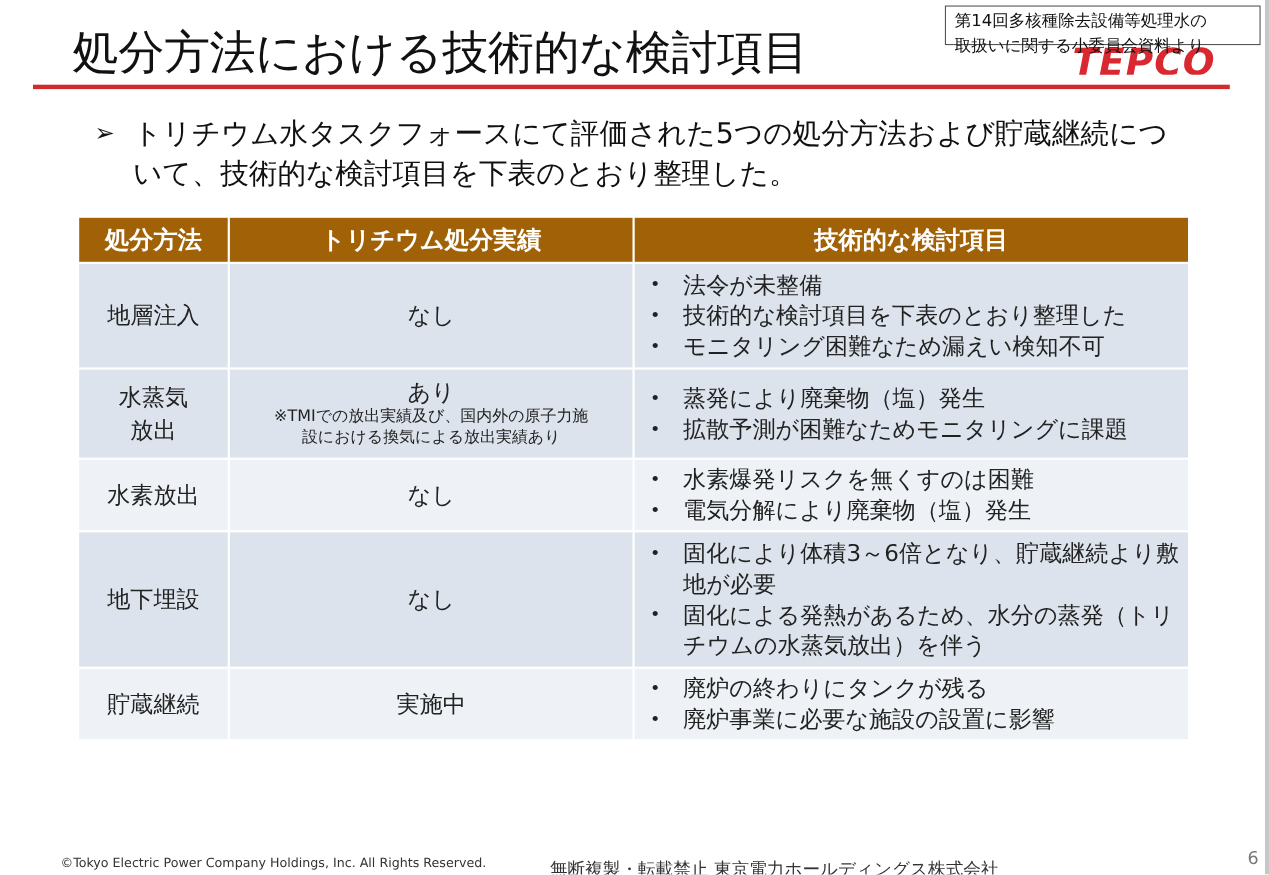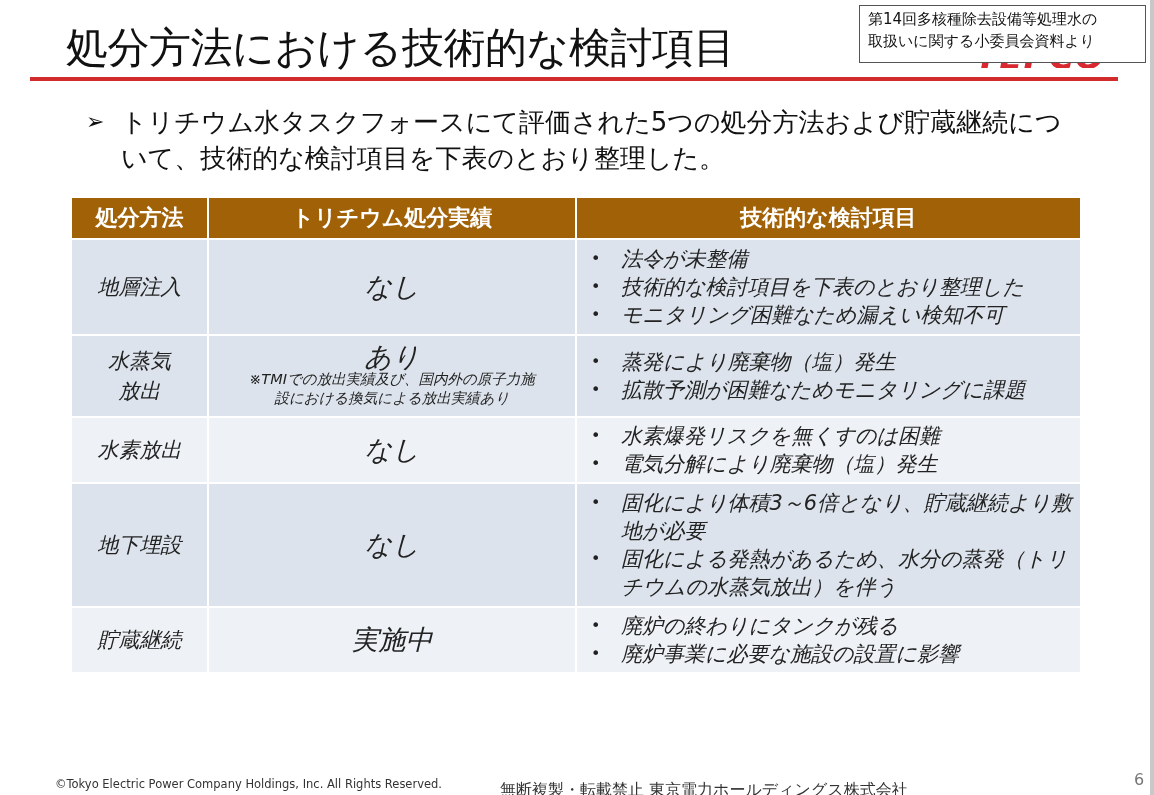--- a/index.html
+++ b/index.html
@@ -16,21 +16,21 @@
   .red-rule {
     position: absolute; left: 30px; top: 77px; width: 1088px; height: 4px;
     background: #d12b2b;
   }
   .logo {
     position: absolute; left: 975px; top: 40px;
     font-size: 34px; font-weight: bold; font-style: italic; color: #d9282f;
     letter-spacing: 1px; line-height: 34px; height: 28px; overflow: hidden;
   }
   .source-box {
-    position: absolute; left: 859px; top: 5px; width: 287px; height: 58px;
+    position: absolute; left: 859px; top: 5px; width: 287px; height: 36px;
     border: 1px solid #555; background: #fff;
     font-size: 15px; line-height: 22px; padding: 2px 8px; box-sizing: border-box;
     color: #111;
   }
   .intro {
     position: absolute; left: 86px; top: 104px; width: 1000px;
     font-size: 26px; line-height: 36px; color: #111;
   }
   .intro .arrow { position: absolute; left: 0; top: 0; font-size: 22px; }
   .intro .text { margin-left: 35px; }
@@ -38,26 +38,26 @@
     position: absolute; left: 70px; top: 196px; width: 1010px;
     border-collapse: collapse; table-layout: fixed;
   }
   table.grid th, table.grid td {
     border: 2px solid #fff; padding: 0;
   }
   table.grid th {
     background: #a16207; color: #fff; font-size: 22px; font-weight: bold;
     height: 40px; text-align: center;
   }
-  table.grid td { font-size: 21px; color: #222; vertical-align: middle; font-style: italic; }
+  table.grid td { font-size: 21px; color: #222; vertical-align: middle; }
   tr.odd td { background: #dce3ec; }
   tr.even td { background: #eef1f5; }
   td.method { text-align: center; line-height: 30px; }
   td.record { text-align: center; }
-  td.record .main { font-size: 27px; line-height: 26px; }
+  td.record .main { font-size: 21px; line-height: 26px; }
   td.record .note { font-size: 14.5px; line-height: 19px; }
   td.issues ul { margin: 0; padding: 0 0 0 14px; list-style: none; }
   td.issues li { position: relative; padding-left: 30px; line-height: 28px; }
   td.issues li::before {
     content: "•"; position: absolute; left: 0; top: 0; font-size: 16px;
   }
   .footer-left {
     position: absolute; left: 55px; top: 777px; font-size: 11.5px; color: #333;
   }
   .footer-mid {

